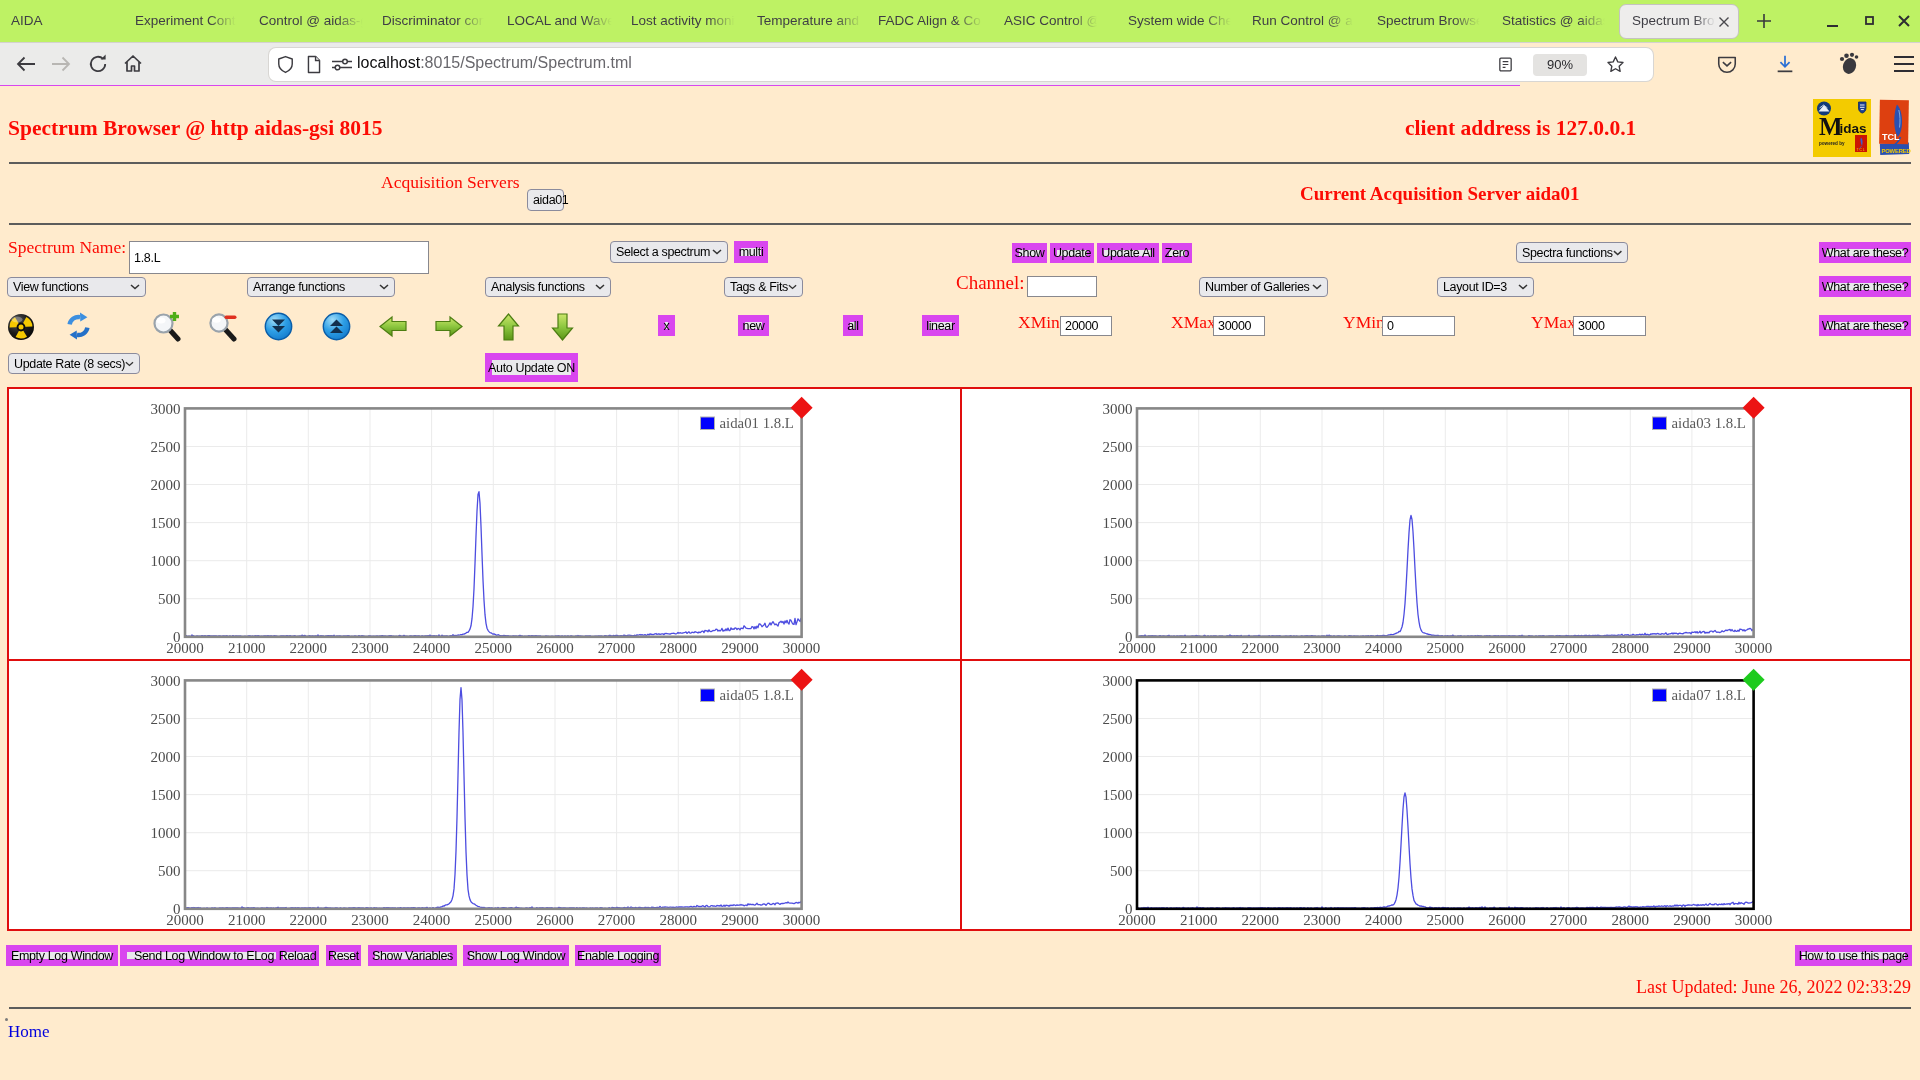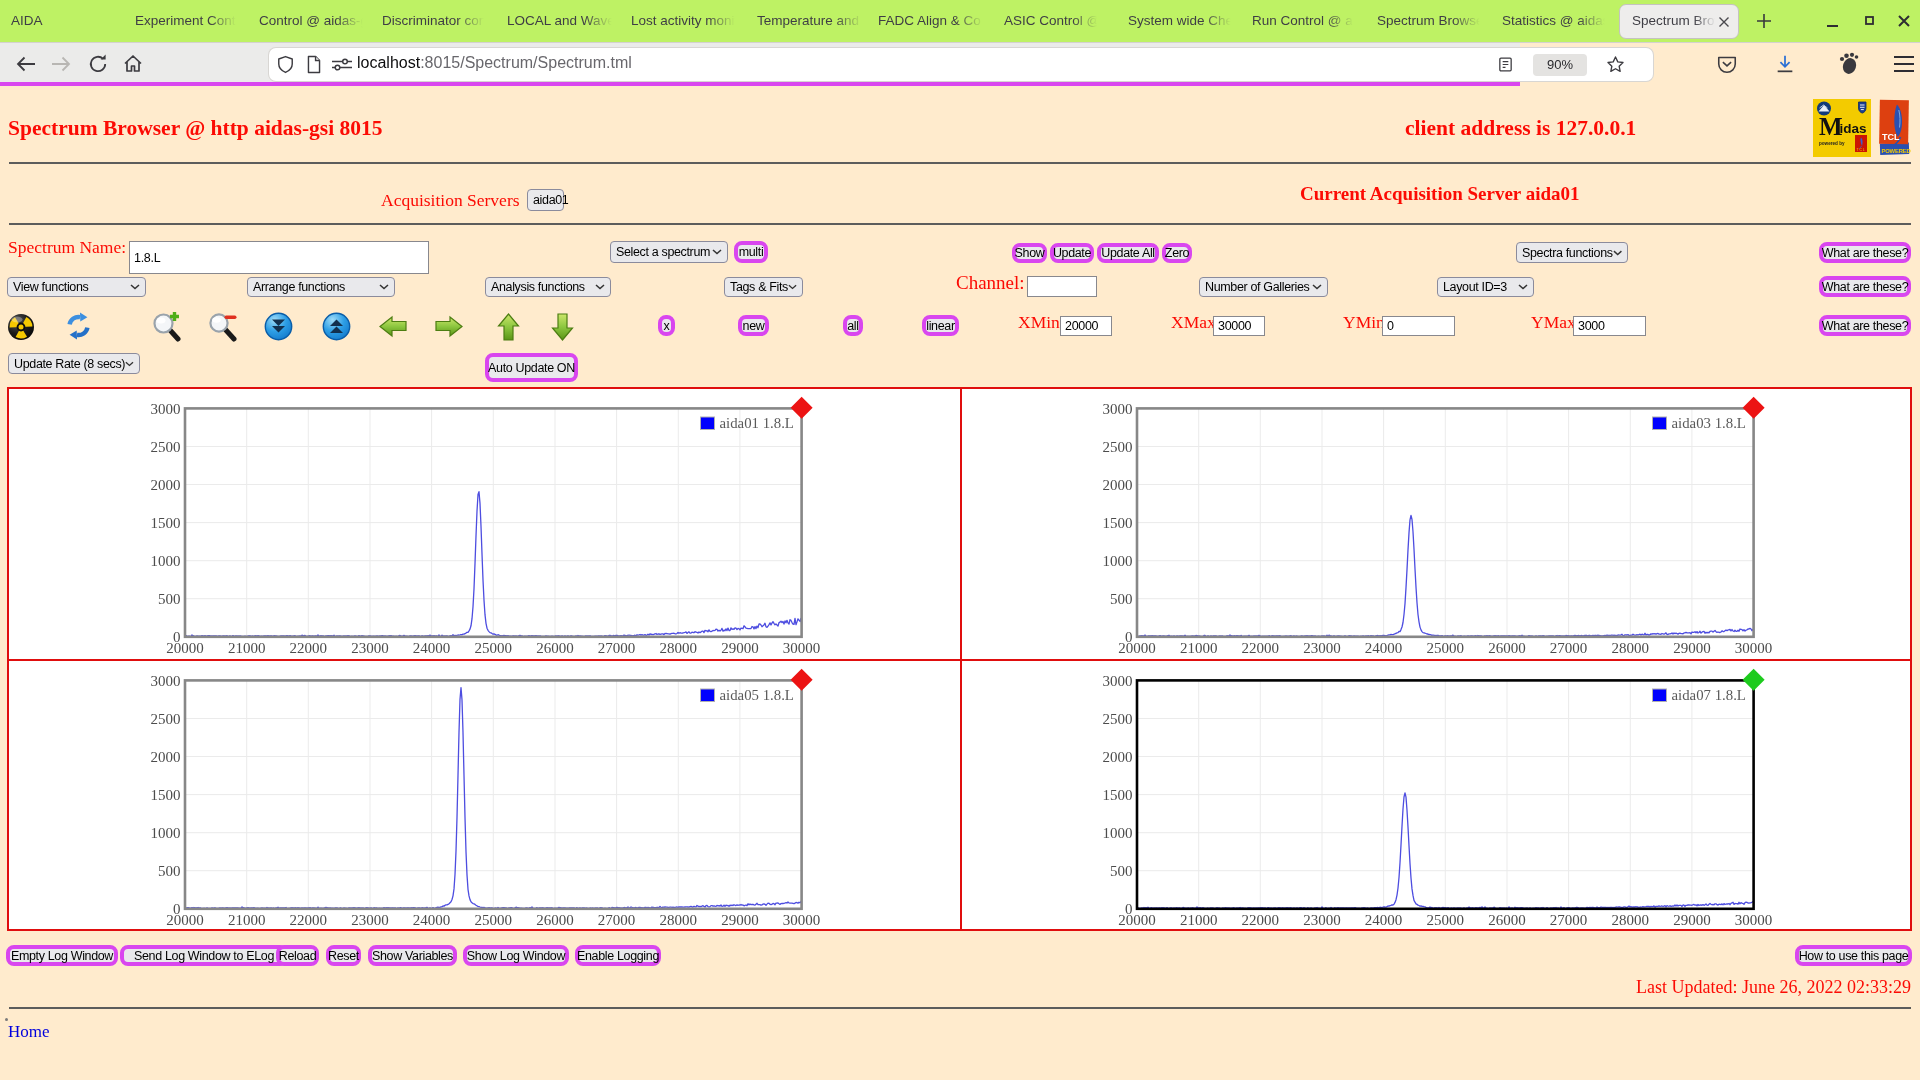--- a/index.html
+++ b/index.html
@@ -5,27 +5,27 @@
 * { margin:0; padding:0; box-sizing:border-box; }
 html,body { width:1920px; height:1080px; overflow:hidden; background:#ffebcd; }
 body { font-family:"Liberation Serif", serif; position:relative; }
 .abs { position:absolute; }
 
 #tabbar { position:absolute; left:0; top:0; width:1920px; height:43px; background:#bef264; border-bottom:1px solid #d4d2cf; }
 .tabt { position:absolute; top:13px; height:18px; font:13.5px "Liberation Sans", sans-serif; color:#3f3e45; white-space:nowrap; overflow:hidden;
   -webkit-mask-image:linear-gradient(to right,#000 72%,transparent 97%); }
 #activetab { position:absolute; left:1619px; top:4px; width:120px; height:35px; background:#eeedec; border:1px solid #c5c3c0; border-radius:7px; }
 #activetab .tabt { left:12px; top:8px; width:86px; -webkit-mask-image:linear-gradient(to right,#000 72%,transparent 97%); }
-#navbar { position:absolute; left:0; top:43px; width:1520px; height:43px; background:#ebebea; border-bottom:4px solid #d946ef; }
+#navbar { position:absolute; left:0; top:43px; width:1520px; height:43px; background:#ebebea; border-bottom:1px solid #d946ef; }
 #urlbar { position:absolute; left:269px; top:5px; width:1384px; height:33px; background:#fff; border-radius:7px; box-shadow:0 0 0 1px #d8d6d3; }
 #urltext { position:absolute; left:88px; top:6px; font:16px "Liberation Sans", sans-serif; color:#0c0c0d; }
 #urltext span { color:#68676c; }
 #zoompill { position:absolute; left:1264px; top:6px; width:54px; height:22px; background:#e4e3e1; border-radius:4px; font:13px "Liberation Sans", sans-serif; color:#2a2a2e; text-align:center; line-height:22px; }
 
-.btn { position:absolute; background:#e9e9ec; border:4px solid #d946ef; border-radius:8px; font:12.5px "Liberation Sans", sans-serif; letter-spacing:-0.35px; color:#000;
+.btn { position:absolute; background:#e9e9ec; border:7px solid #d946ef; border-radius:0; font:12.5px "Liberation Sans", sans-serif; letter-spacing:-0.35px; color:#000;
   text-align:center; display:flex; align-items:center; justify-content:center; white-space:nowrap; }
 .sel { position:absolute; background:#e9e9ec; border:1px solid #8b8b9c; border-radius:4px; font:12.5px "Liberation Sans", sans-serif; letter-spacing:-0.35px; color:#000;
   display:flex; align-items:center; white-space:nowrap; padding:0 5px; }
 .sel svg { margin-left:auto; }
 .inp { position:absolute; background:#fff; border:1px solid #88888e; font:12.5px "Liberation Sans", sans-serif; letter-spacing:-0.3px; color:#000; padding:1px 4px;
   display:flex; align-items:center; white-space:nowrap; }
 .rl { position:absolute; font:17.5px "Liberation Serif", serif; color:#fc0b04; white-space:nowrap; }
 .hr { position:absolute; left:9px; width:1902px; height:2px; background:#5c5c5c; }
 .panel { position:absolute; font-family:"Liberation Serif", serif; }
 .alab { font:15px "Liberation Serif", serif; fill:#4c4c4c; }
@@ -151,21 +151,21 @@
   <path d="M27.5 17.5c.7 1.5 1.1 3.4 1.1 5.3" stroke="#f6a800" stroke-width="1.8" fill="none"></path>
   <rect x="2" y="45" width="29" height="11.5" fill="#2a50b0" transform="rotate(-2 16.5 50)"></rect>
   <rect x="1.5" y="2" width="29" height="44" fill="#dd4010" transform="rotate(1 16 24)"></rect>
   <path d="M19 6.5c4.5 4.5 5.8 14.5 4.8 22-.6 4.8-2 8.2-4 10.5-1.6-2.8-2.9-6.8-3.3-11.5-.6-7.3.3-16 2.5-21z" fill="#2a50b0"></path>
   <path d="M20.8 12c1.3 5 1.6 11.5.7 17.5" stroke="#7fa8e0" stroke-width="1" fill="none"></path>
   <path d="M22.5 39c-1.4 3.8-4.2 6.8-7 8.5" stroke="#2a50b0" stroke-width="1.7" fill="none"></path>
   <text x="4" y="42" font-family="Liberation Sans,sans-serif" font-weight="bold" font-size="9" fill="#fff">TCL</text>
   <text x="3.5" y="54.5" font-family="Liberation Sans,sans-serif" font-weight="bold" font-size="5.9" letter-spacing="-0.2" fill="#f3cb00">POWERED</text>
 </svg>
 <div class="hr" style="top:161.5px"></div>
-<div class="rl" style="left:381px;top:190px">Acquisition Servers</div>
+<div class="rl" style="left:381px;top:172px">Acquisition Servers</div>
 <div class="sel" style="left:527px;top:189px;width:37px;height:22px">aida01<svg width="10" height="6" viewBox="0 0 10 6">
       <path d="M1 1l4 3.6L9 1" stroke="#333" stroke-width="1.5" fill="none"></path>
     </svg></div>
 <div class="abs" style="left:1300px;top:183px;font:bold 19px 'Liberation Serif',serif;color:#fc0b04">Current Acquisition Server aida01</div>
 <div class="hr" style="top:223px"></div>
 
 <div class="rl" style="left:8px;top:237px">Spectrum Name:</div>
 <div class="inp" style="left:129px;top:241px;width:300px;height:33px">1.8.L</div>
 <div class="sel" style="left:610px;top:241px;width:118px;height:22px">Select a spectrum<svg width="10" height="6" viewBox="0 0 10 6">
       <path d="M1 1l4 3.6L9 1" stroke="#333" stroke-width="1.5" fill="none"></path>

